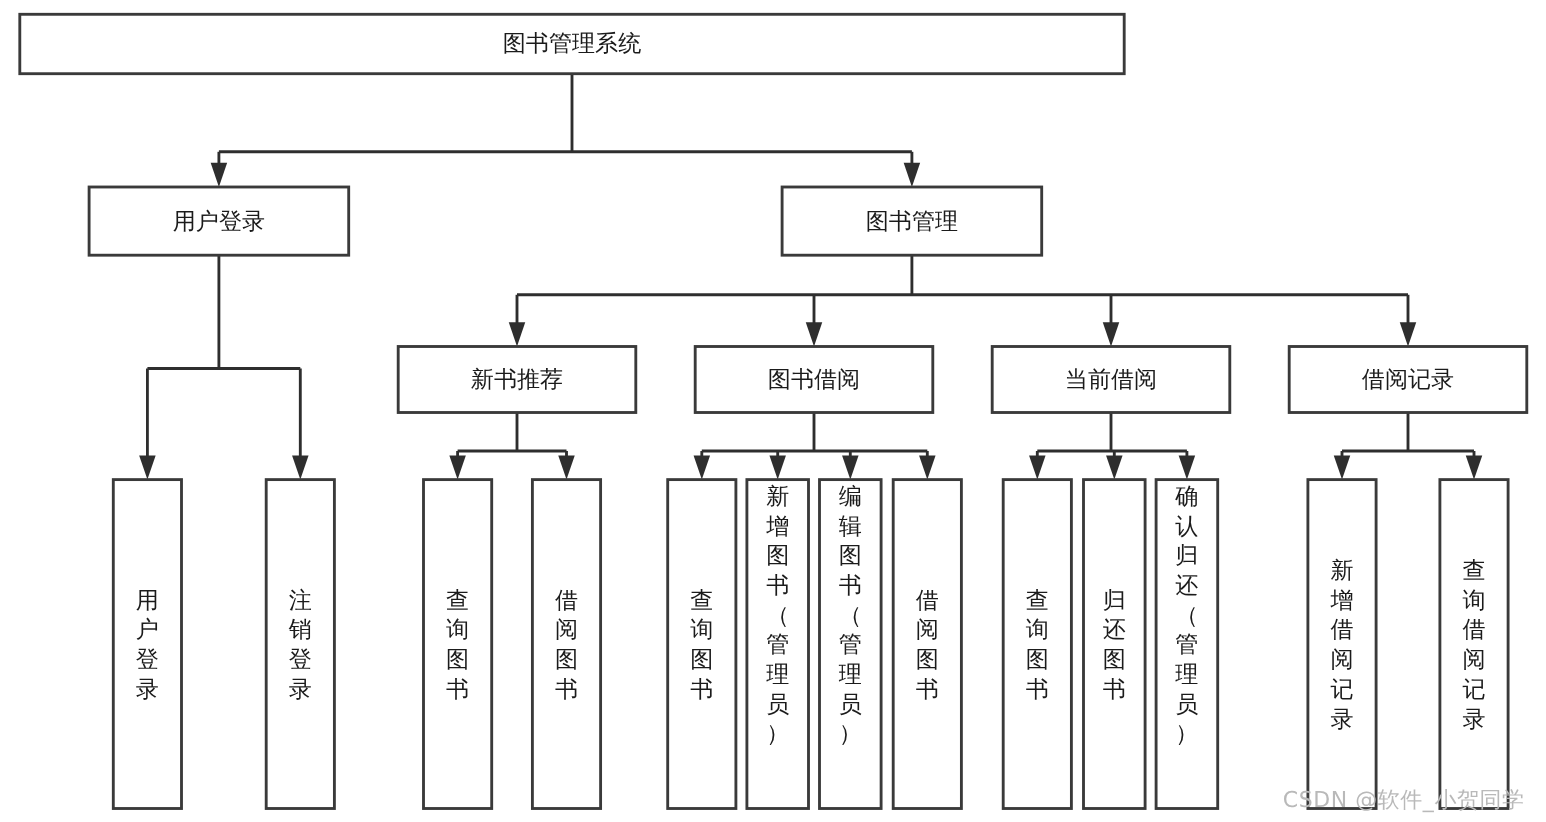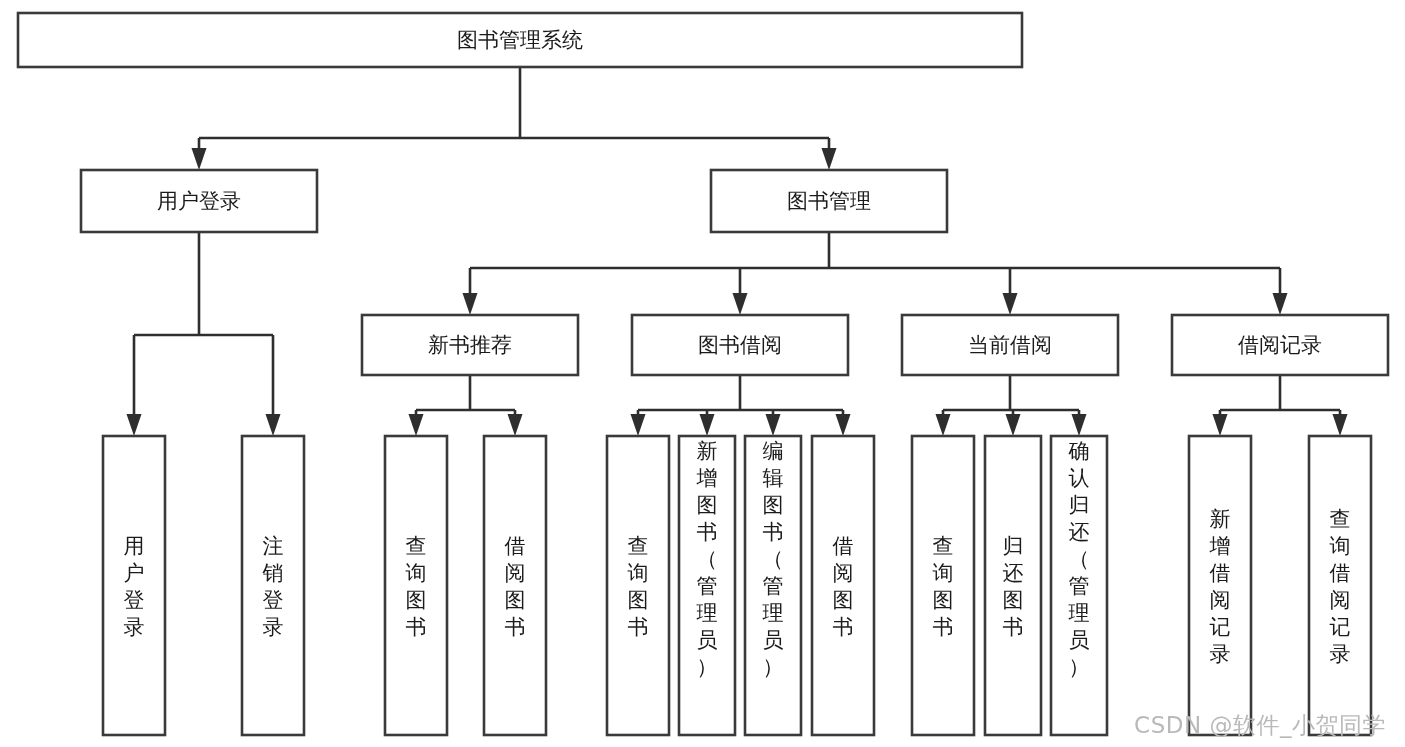--- a/index.html
+++ b/index.html
@@ -52,21 +52,21 @@
     fill: #1b1b1b;
     font-family: "DejaVu Sans", "Liberation Sans", sans-serif;
     font-size: 21px;
     text-anchor: middle;
   }
   .watermark {
     position: absolute;
     right: 12px;
     bottom: 6px;
     font-family: "DejaVu Sans", "Liberation Sans", sans-serif;
-    font-size: 23px;
+    font-size: 20px;
     color: #b9b9b9;
     letter-spacing: 0.5px;
     white-space: nowrap;
     user-select: none;
   }
 </style>
 </head>
 <body>
 
 <div id="diagram-root">

